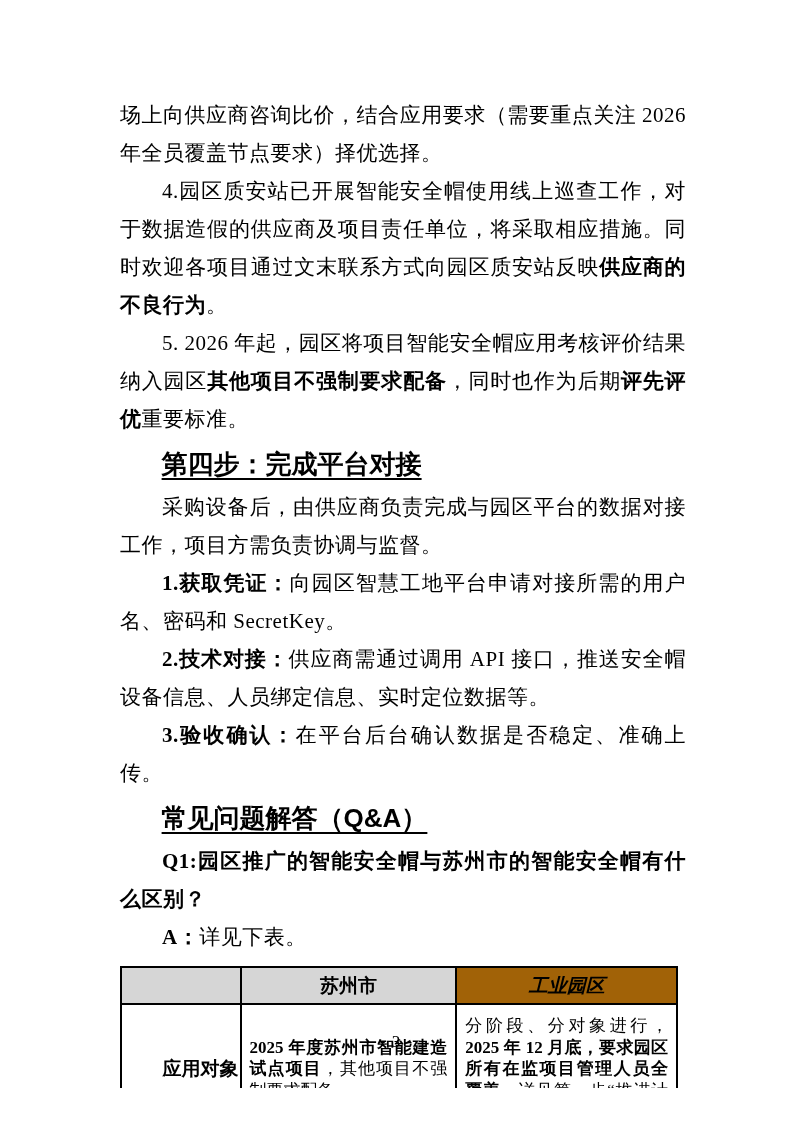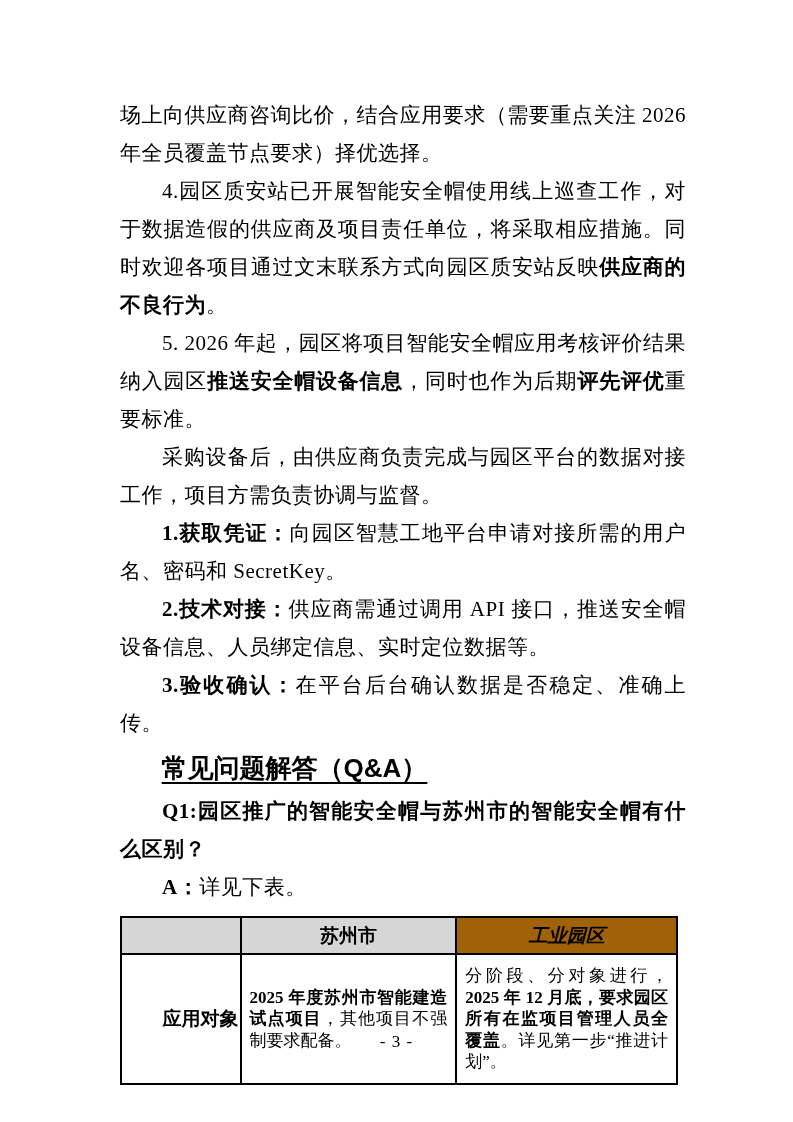--- a/index.html
+++ b/index.html
@@ -84,21 +84,22 @@
     letter-spacing: 1px;
   }
 </style>
 </head>
 <body>
 
 <div class="page">
   <main class="content" id="content">
       <p class="para"><span>场上向供应商咨询比价，结合应用要求（需要重点关注 2026 年全员覆盖节点要求）择优选择。</span></p>
       <p class="para indent"><span>4.园区质安站已开展智能安全帽使用线上巡查工作，对于数据造假的供应商及项目责任单位，将采取相应措施。同时欢迎各项目通过文末联系方式向园区质安站反映</span><span class="b">供应商的不良行为</span><span>。</span></p>
-      <p class="para indent"><span>5. 2026 年起，园区将项目智能安全帽应用考核评价结果纳入园区</span><span class="b">推送安全帽设备信息</span><span>，同时也作为后期</span><span class="b">评先评优</span><span>重要标准。</span></p>
+      <p class="para indent"><span>5. 2026 年起，园区将项目智能安全帽应用考核评价结果纳入园区</span><span class="b">其他项目不强制要求配备</span><span>，同时也作为后期</span><span class="b">评先评优</span><span>重要标准。</span></p>
+      <p class="heading indent"><span class="b u">第四步：完成平台对接</span></p>
       <p class="para indent"><span>采购设备后，由供应商负责完成与园区平台的数据对接工作，项目方需负责协调与监督。</span></p>
       <p class="para indent"><span class="b">1.获取凭证：</span><span>向园区智慧工地平台申请对接所需的用户名、密码和 SecretKey。</span></p>
       <p class="para indent"><span class="b">2.技术对接：</span><span>供应商需通过调用 API 接口，推送安全帽设备信息、人员绑定信息、实时定位数据等。</span></p>
       <p class="para indent"><span class="b">3.验收确认：</span><span>在平台后台确认数据是否稳定、准确上传。</span></p>
       <p class="heading indent"><span class="b u">常见问题解答（Q&amp;A）</span></p>
       <p class="para indent"><span class="b">Q1:园区推广的智能安全帽与苏州市的智能安全帽有什么区别？</span></p>
       <p class="para indent"><span class="b">A：</span><span>详见下表。</span></p>
       <table class="qa-table">
         <colgroup>
           <col class="col-label">

